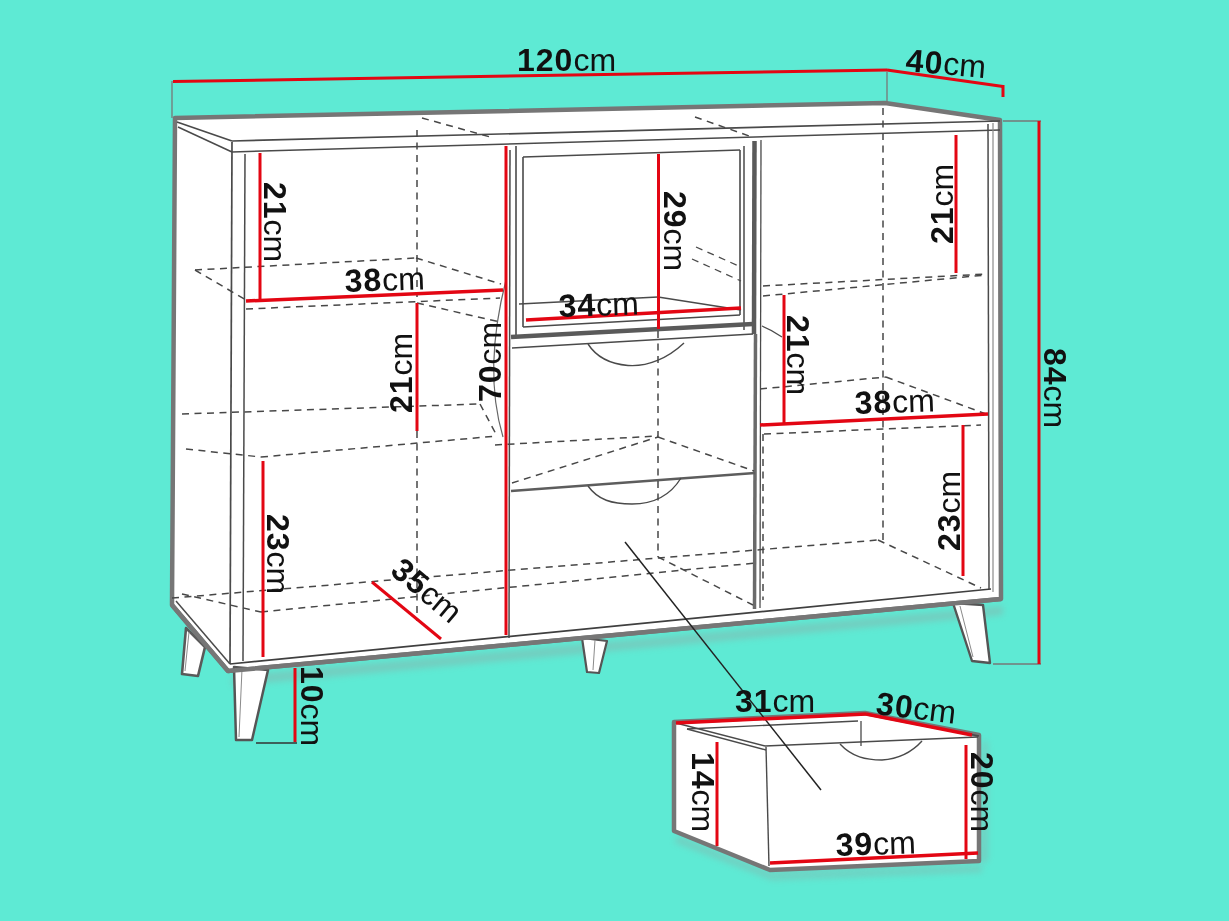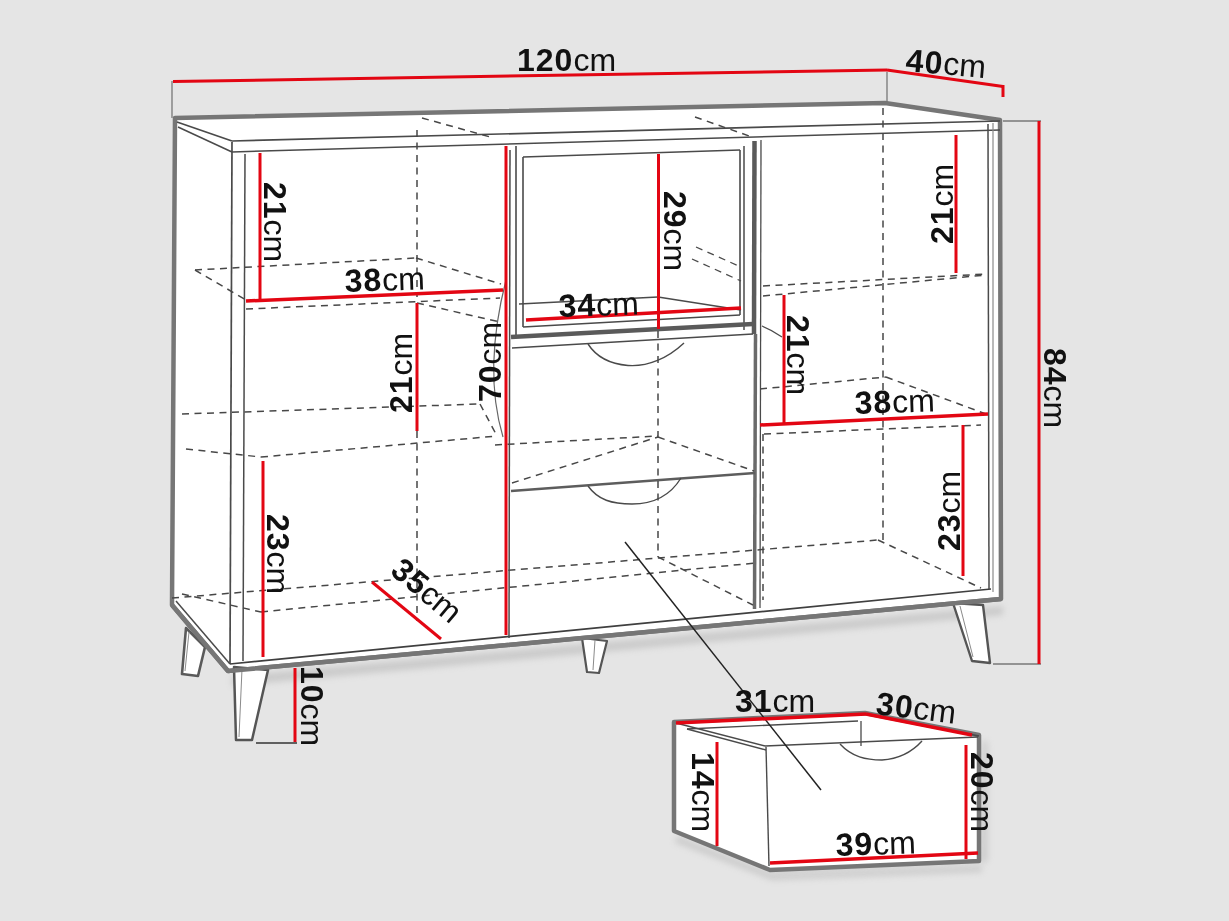--- a/index.html
+++ b/index.html
@@ -1,16 +1,16 @@
 <!DOCTYPE html>
 <html><head>
 <meta charset="utf-8">
 <style>
   html,body{margin:0;padding:0;background:#ffffff;}
-  .wrap{width:1229px;height:921px;position:relative;overflow:hidden;background:#e5e5e5;}
+  .wrap{width:1229px;height:921px;position:relative;overflow:hidden;background:#5eead4;}
   text{font-family:"Liberation Sans",sans-serif;fill:#111;}
   .num{font-size:32px;font-weight:bold;letter-spacing:1px;}
   .cm{font-size:32px;font-weight:normal;letter-spacing:0px;}
 </style>
 </head>
 <body>
 <div class="wrap">
 <svg width="1229" height="921" viewBox="0 0 1229 921">
 <defs>
   <filter id="soft" x="-30%" y="-30%" width="160%" height="160%">

